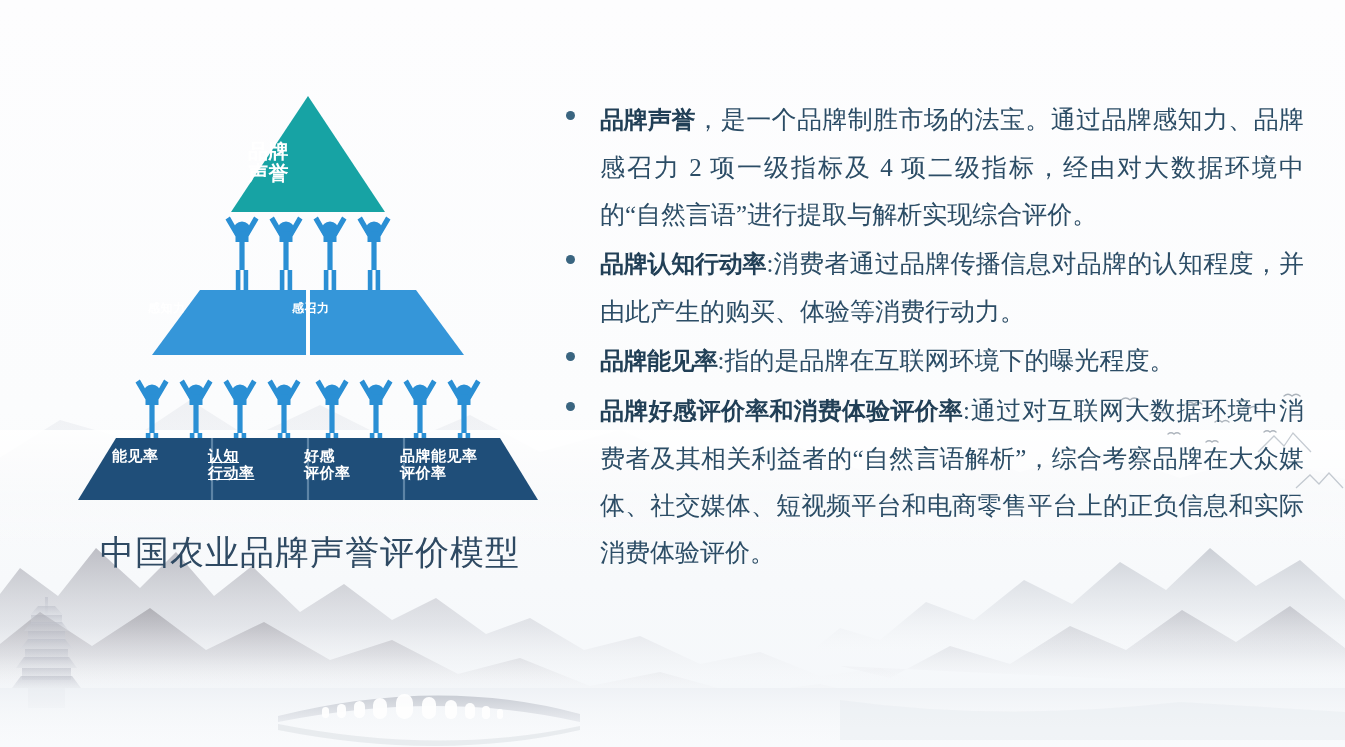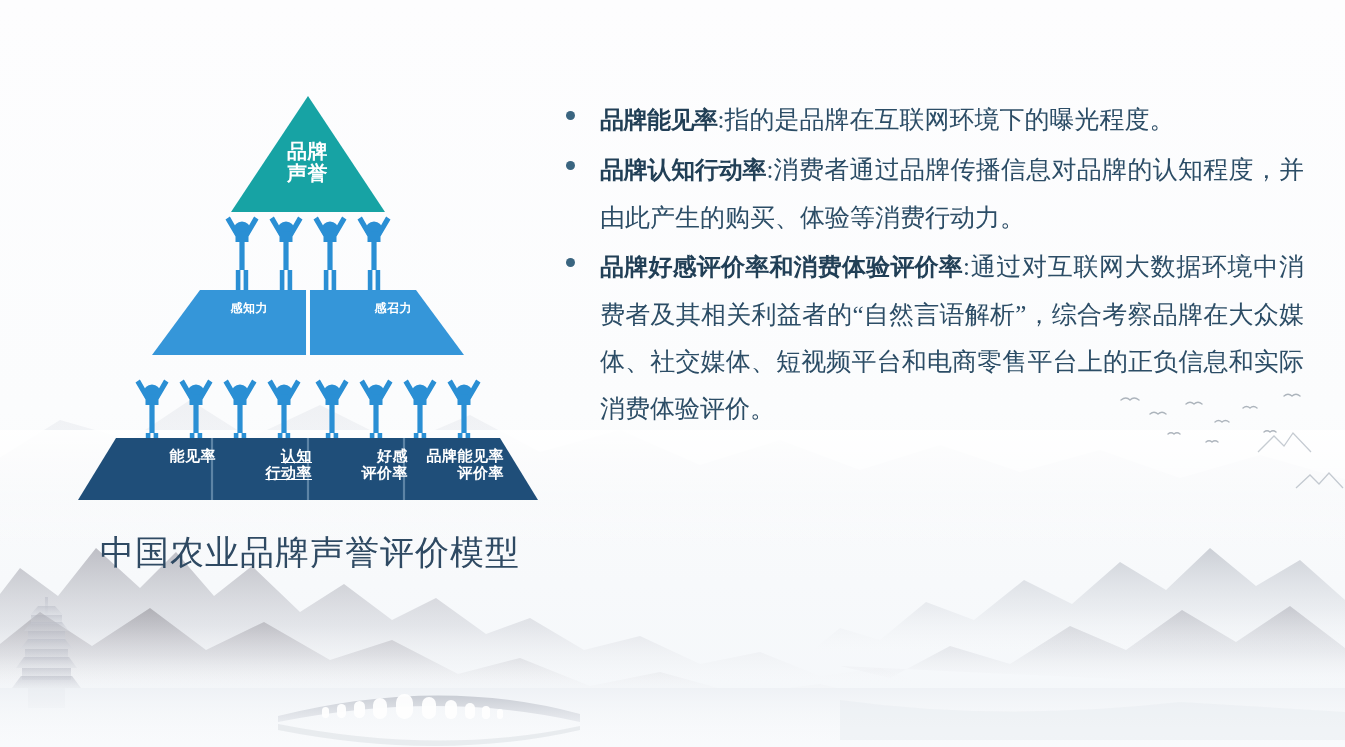--- a/index.html
+++ b/index.html
@@ -21,21 +21,21 @@
 
   
   #pyramid { position: absolute; left: 60px; top: 80px; width: 500px; height: 500px; }
   #pyramid svg { position: absolute; left: 0; top: 0; }
 
   .lbl {
     position: absolute;
     color: #ffffff;
     font-family: "DejaVu Sans", "Liberation Sans", sans-serif;
     font-weight: bold;
-    text-align: right;
+    text-align: left;
     line-height: 1.12;
     white-space: pre-line;
     letter-spacing: .5px;
   }
   .lbl-apex   { font-size: 20px; left: 188px; top: 60px;  width: 80px; }
   .lbl-mid    { font-size: 12px; top: 222px; width: 120px; }
   .lbl-mid-l  { left: 88px; }
   .lbl-mid-r  { left: 232px; }
   .lbl-base   { font-size: 15px; top: 368px; width: 104px; }
 
@@ -259,29 +259,33 @@
     <div class="lbl lbl-base" style="left:244px;">好感
 评价率</div>
     <div class="lbl lbl-base" style="left:340px;">品牌能见率
 评价率</div>
   </div>
 
   <div id="caption">中国农业品牌声誉评价模型</div>
 
   <div id="textcol">
 
+    <div class="bullet-row">
+      <span class="dot"></span>
+      <p class="btext"><b>品牌声誉</b><span>，是一个品牌制胜市场的法宝。通过品牌感知力、品牌感召力 2 项一级指标及 4 项二级指标，经由对大数据环境中的“自然言语”进行提取与解析实现综合评价。</span></p>
+    </div>
+
+    <div class="bullet-row">
+      <span class="dot"></span>
+      <p class="btext"><b>品牌认知行动率</b><span>:消费者通过品牌传播信息对品牌的认知程度，并由此产生的购买、体验等消费行动力。</span></p>
+    </div>
 
     <div class="bullet-row">
       <span class="dot"></span>
       <p class="btext"><b>品牌能见率</b><span>:指的是品牌在互联网环境下的曝光程度。</span></p>
-    </div>
-
-    <div class="bullet-row">
-      <span class="dot"></span>
-      <p class="btext"><b>品牌认知行动率</b><span>:消费者通过品牌传播信息对品牌的认知程度，并由此产生的购买、体验等消费行动力。</span></p>
     </div>
 
     <div class="bullet-row">
       <span class="dot"></span>
       <p class="btext"><b>品牌好感评价率和消费体验评价率</b><span>:通过对互联网大数据环境中消费者及其相关利益者的“自然言语解析”，综合考察品牌在大众媒体、社交媒体、短视频平台和电商零售平台上的正负信息和实际消费体验评价。</span></p>
     </div>
 
   </div>
 </div>
 

